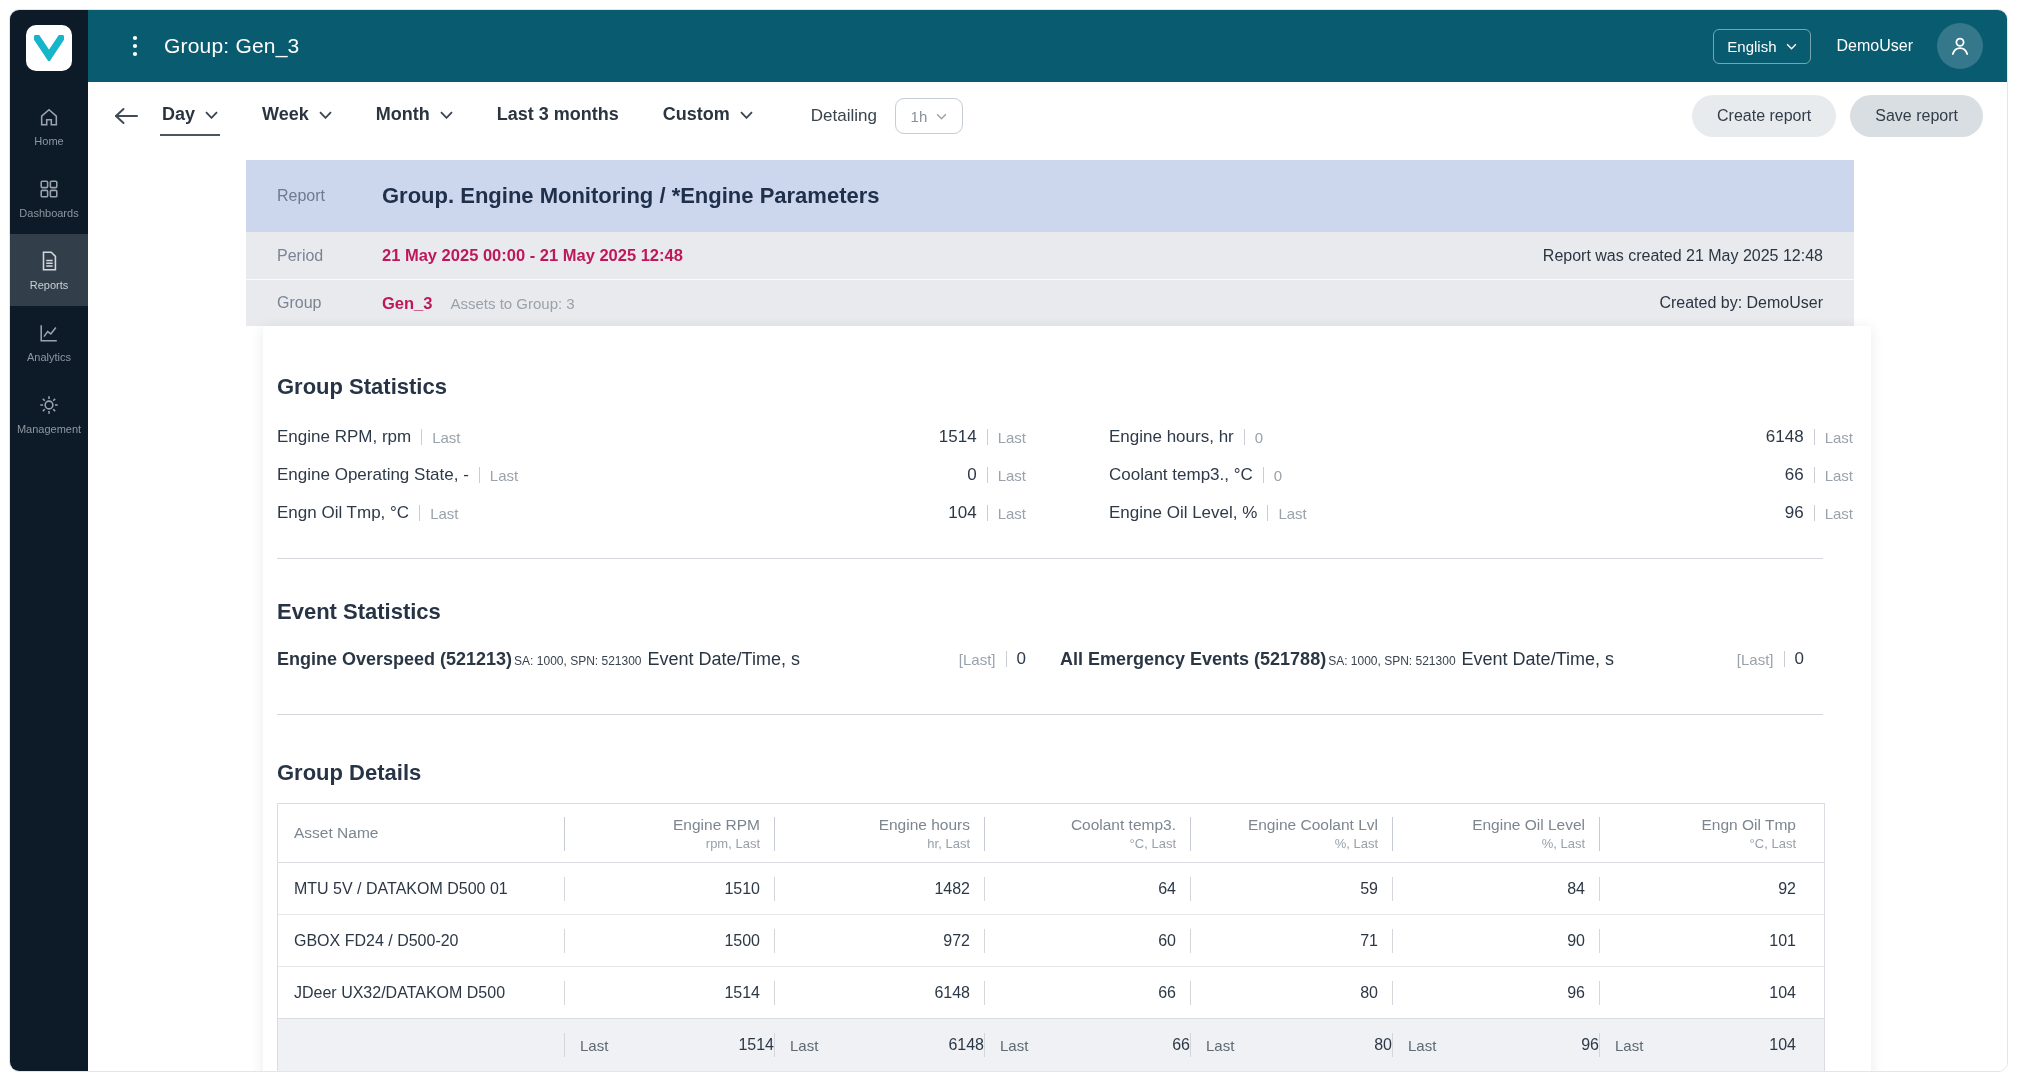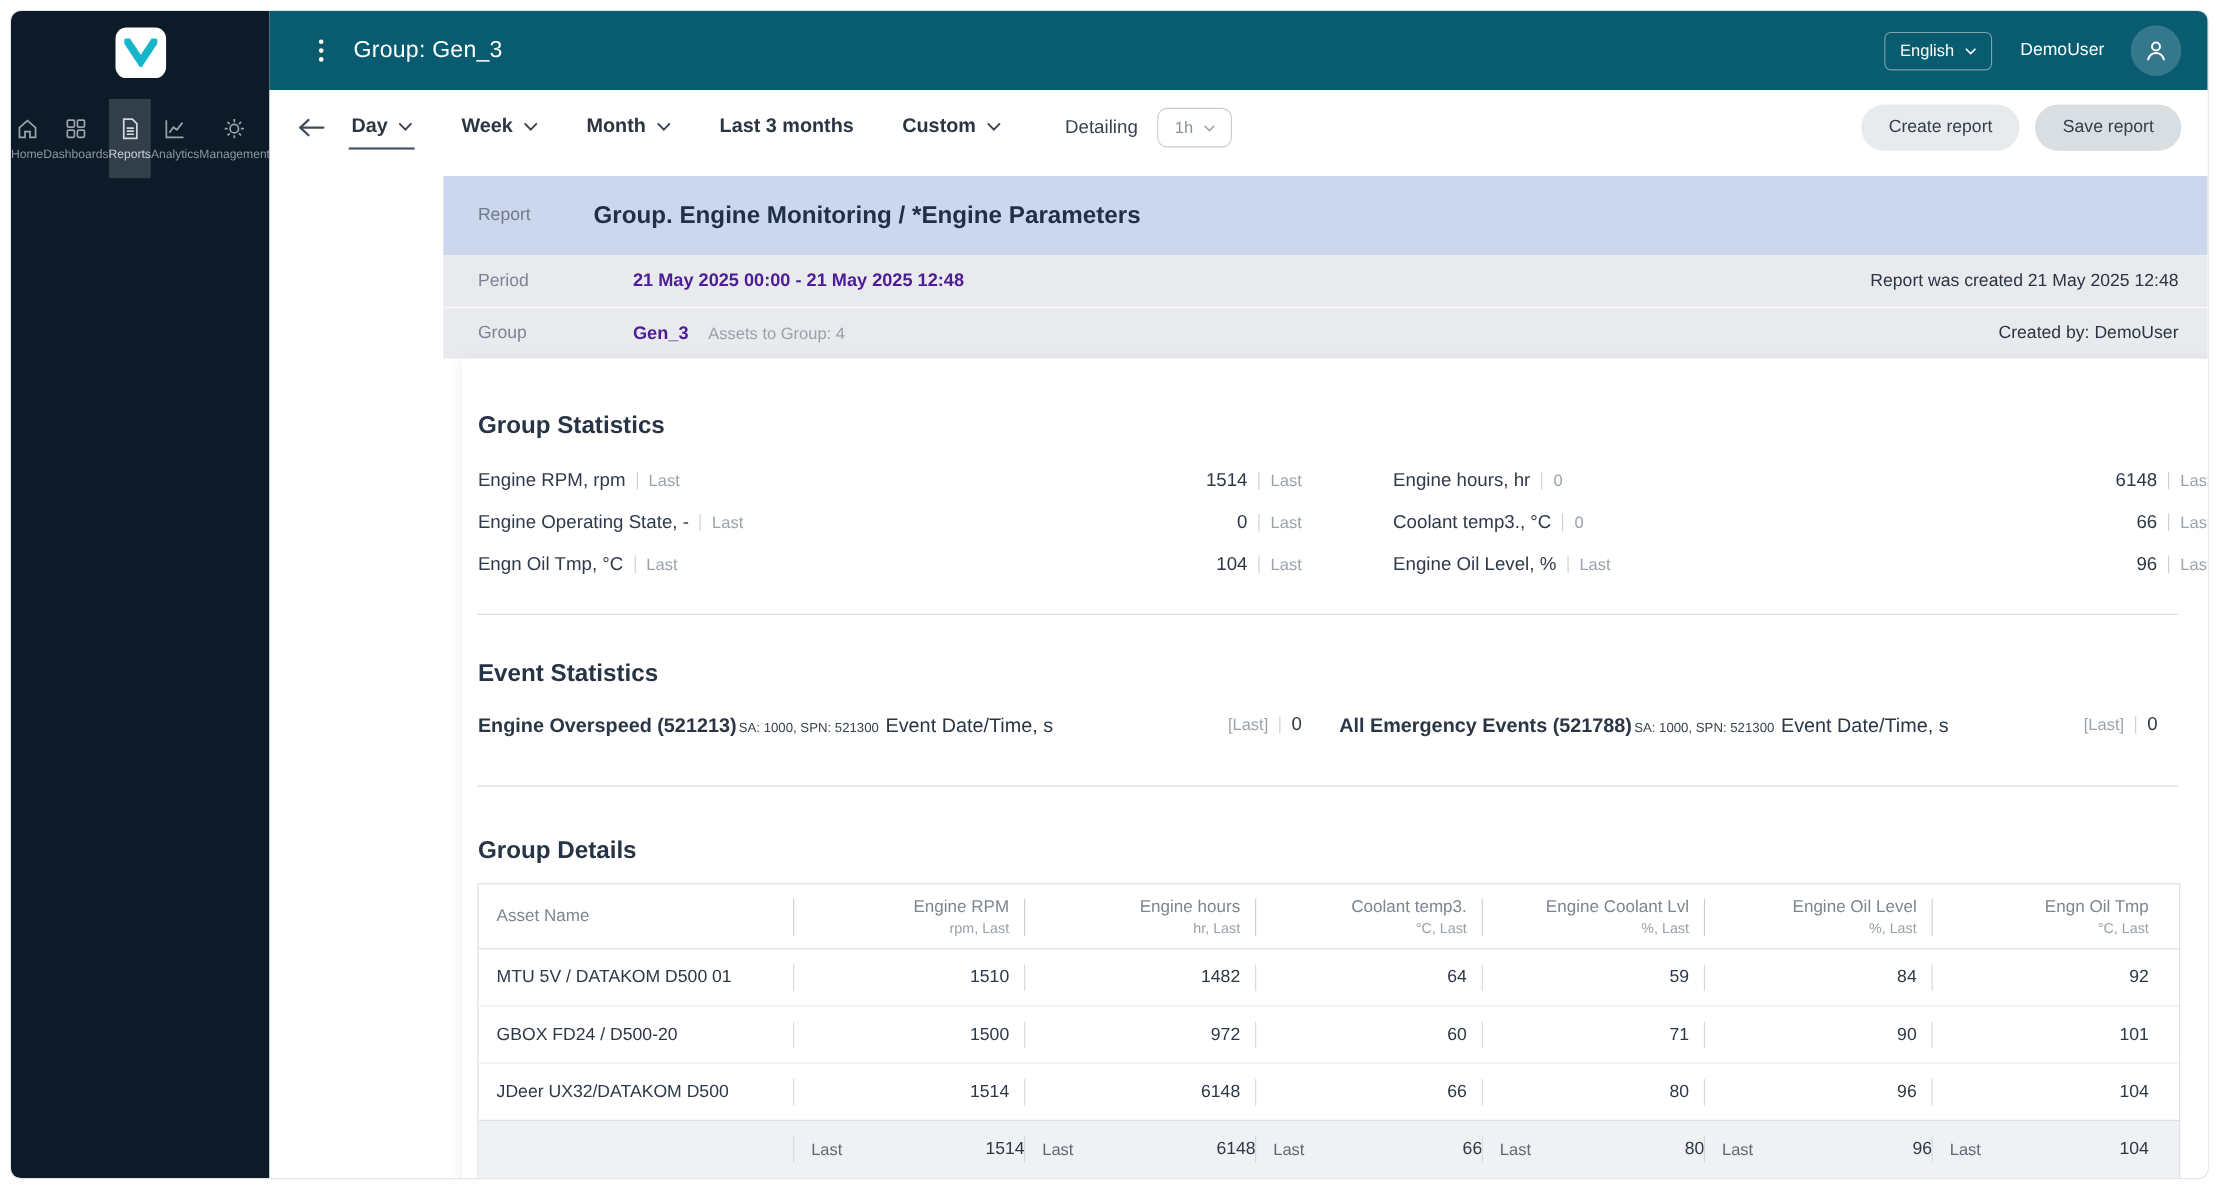--- a/index.html
+++ b/index.html
@@ -2,21 +2,21 @@
 <html><head>
 <meta charset="utf-8">
 <style>
   * { box-sizing: border-box; margin: 0; padding: 0; }
   html,body { width:2017px; height:1081px; background:#ffffff; font-family:"Liberation Sans","DejaVu Sans",sans-serif; }
   .frame { position:absolute; left:9px; top:9px; width:1999px; height:1063px; border:1px solid #e3e5e8; border-radius:10px; overflow:hidden; display:flex; background:#ffffff; }
 
   
   .sidebar { flex:0 0 78px; background:#0d1b29; display:flex; flex-direction:column; align-items:center; }
   .logo-box { width:46px; height:46px; margin-top:15px; background:#ffffff; border-radius:10px; display:flex; align-items:center; justify-content:center; }
-  .nav { margin-top:19px; width:100%; display:flex; }
+  .nav { margin-top:19px; width:100%; display:flex; flex-direction:column; }
   .nav-item { width:100%; height:72px; display:flex; flex-direction:column; align-items:center; justify-content:center; gap:7px; cursor:pointer; }
   .nav-item svg { stroke:#9aa3ad; }
   .nav-item .nav-label { font-size:11px; color:#8d96a0; }
   .nav-item.active { background:#323e4a; }
   .nav-item.active svg { stroke:#d3d8dd; }
   .nav-item.active .nav-label { color:#c9cfd6; }
 
   
   .main { flex:1; display:flex; flex-direction:column; min-width:0; }
 
@@ -50,21 +50,21 @@
 
   
   .report-band { margin:10px 0 0 158px; width:1608px; }
   .band-row { display:flex; align-items:center; padding:0 31px; }
   .band-title-row { height:72px; background:#ccd6ed; }
   .band-gray-row { height:47px; background:#e9eaee; }
   .band-gray-row + .band-gray-row { border-top:1px solid rgba(255,255,255,0.75); }
   .band-label { width:105px; flex:none; font-size:16px; color:#7b8494; }
   .band-title-row .band-label { color:#6f7a8c; }
   .report-title { font-size:22px; font-weight:600; color:#20304a; }
-  .band-value { font-size:16.5px; font-weight:600; color:#4c1d95;margin-left:36px; }
+  .band-value { font-size:16.5px; font-weight:600; color:#be185d; }
   .band-note { margin-left:18px; font-size:15px; color:#9aa1ab; }
   .band-right { margin-left:auto; font-size:16px; color:#2a3542; }
 
   
   .card { margin-left:175px; width:1608px; background:#ffffff; box-shadow:0 2px 12px rgba(35,48,68,0.10); padding:48px 48px 40px 14px; min-height:760px; }
   .section-title { font-size:22px; line-height:26px; font-weight:600; color:#273445; }
   .section-divider { border:none; border-top:1px solid #d4d8dd; }
 
   
   .stats-grid { margin-top:18px; display:grid; grid-template-columns:749px 744px; column-gap:83px; }
@@ -246,21 +246,21 @@
           <span class="report-title">Group. Engine Monitoring / *Engine Parameters</span>
         </div>
         <div class="band-row band-gray-row">
           <span class="band-label">Period</span>
           <span class="band-value">21 May 2025 00:00 - 21 May 2025 12:48</span>
           <span class="band-right">Report was created 21 May 2025 12:48</span>
         </div>
         <div class="band-row band-gray-row">
           <span class="band-label">Group</span>
           <span class="band-value">Gen_3</span>
-          <span class="band-note">Assets to Group: 4</span>
+          <span class="band-note">Assets to Group: 3</span>
           <span class="band-right">Created by: DemoUser</span>
         </div>
       </div>
 
       <div class="card">
 
         <h2 class="section-title">Group Statistics</h2>
         <div class="stats-grid">
           <div>
             <div class="stat-row">

